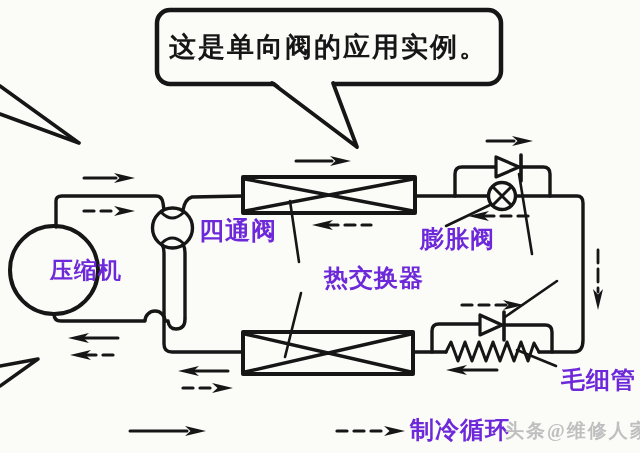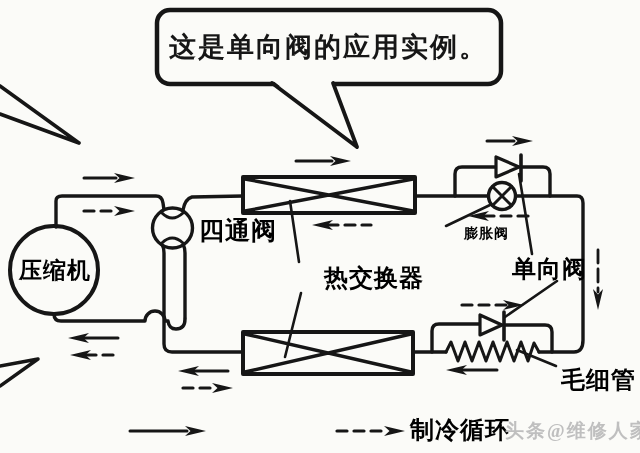--- a/index.html
+++ b/index.html
@@ -5,21 +5,21 @@
   html,body{margin:0;padding:0;background:#ffffff;}
   .stage{
     position:relative;width:640px;height:453px;overflow:hidden;
     background:#fbfbf8;
     font-family:"Liberation Serif","DejaVu Serif",serif;
     color:#161616;
   }
   .stage svg{position:absolute;left:0;top:0;}
   .lbl{
     position:absolute;white-space:nowrap;font-weight:700;
-    color:#000000;line-height:1;letter-spacing:1px;
+    color:#6d28d9;line-height:1;letter-spacing:1px;
   }
   .bubble-text{
     position:absolute;left:155px;top:10px;width:347px;height:74px;
     display:flex;align-items:center;justify-content:center;
     font-size:27px;font-weight:700;letter-spacing:2px;white-space:nowrap;
   }
   .watermark{color:#bfbfbf;font-size:19px;letter-spacing:2px;}
 </style>
 </head>
 <body>
@@ -169,29 +169,28 @@
     </g>
     <g stroke-width="3.2">
       <path d="M337,431 H386" stroke-dasharray="10 7"></path>
           <path d="M405,431 L384,426 L389.5,431 L384,436 Z" fill="#161616" stroke="none"></path>
     </g>
   </g>
 </svg>
 
 <div class="bubble-text">这是单向阀的应用实例。</div>
 
-<div class="lbl" style="left:12px;top:259px;width:86px;text-align:center;font-size:23px;">压缩机</div>
+<div class="lbl" style="left:12px;top:259px;width:86px;text-align:center;font-size:23px;padding-left:31px;">压缩机</div>
 
 <div class="lbl" style="left:199px;top:218px;font-size:25px;">四通阀</div>
 
 <div class="lbl" style="left:276px;top:266px;font-size:24px;margin-left:48px;">热交换器</div>
 
-<div class="lbl" style="left:420px;top:227px;font-size:14px;margin-left:44px;">膨胀阀</div>
+<div class="lbl" style="left:420px;top:227px;font-size:24px;">膨胀阀</div>
 
-<div class="lbl" style="left:512px;top:257px;font-size:24px;">单向阀</div>
 
 <div class="lbl" style="left:533px;top:368px;font-size:24px;margin-left:28px;">毛细管</div>
 
 
 <div class="lbl" style="left:410px;top:418px;font-size:24px;">制冷循环</div>
 
 <div class="lbl watermark" style="left:505px;top:421px;">头条@维修人家</div>
 
 </div>
 

